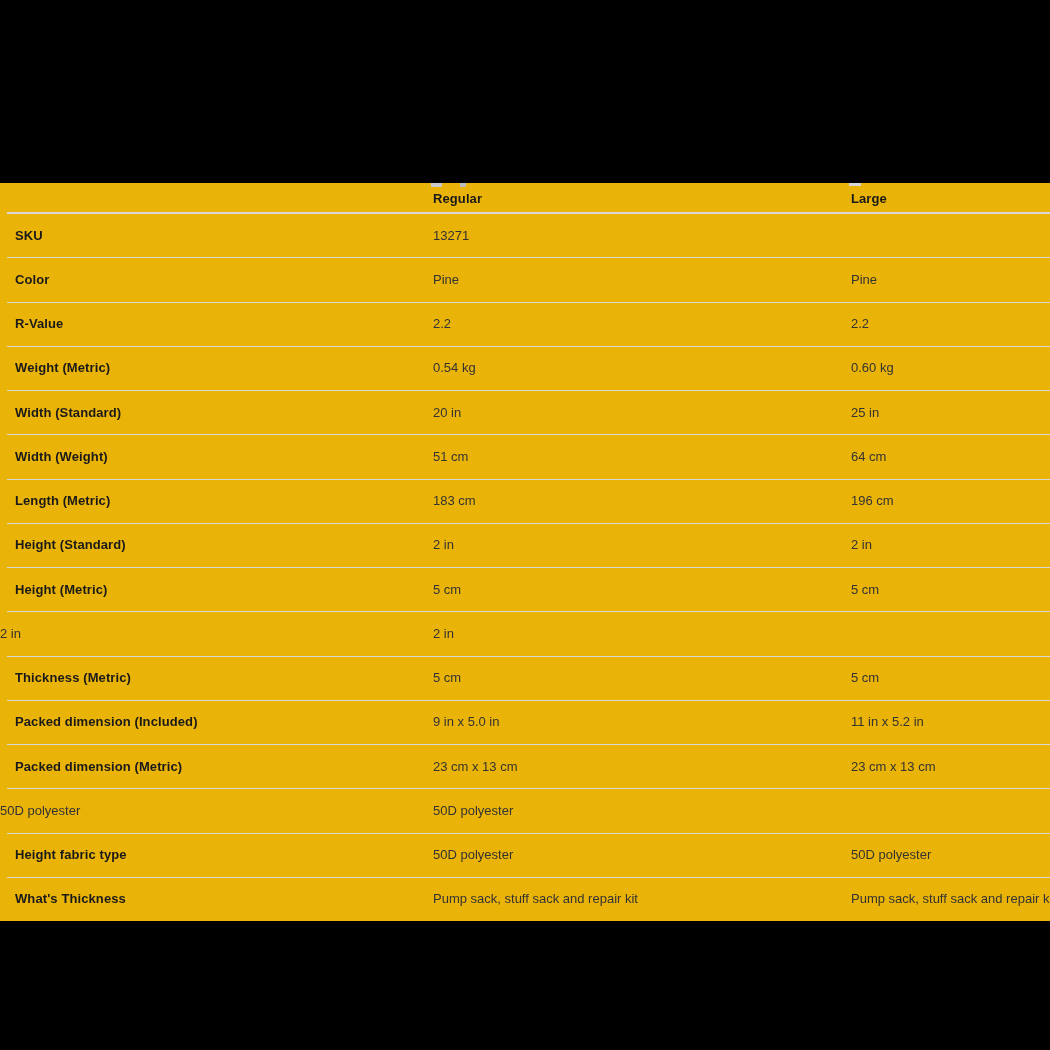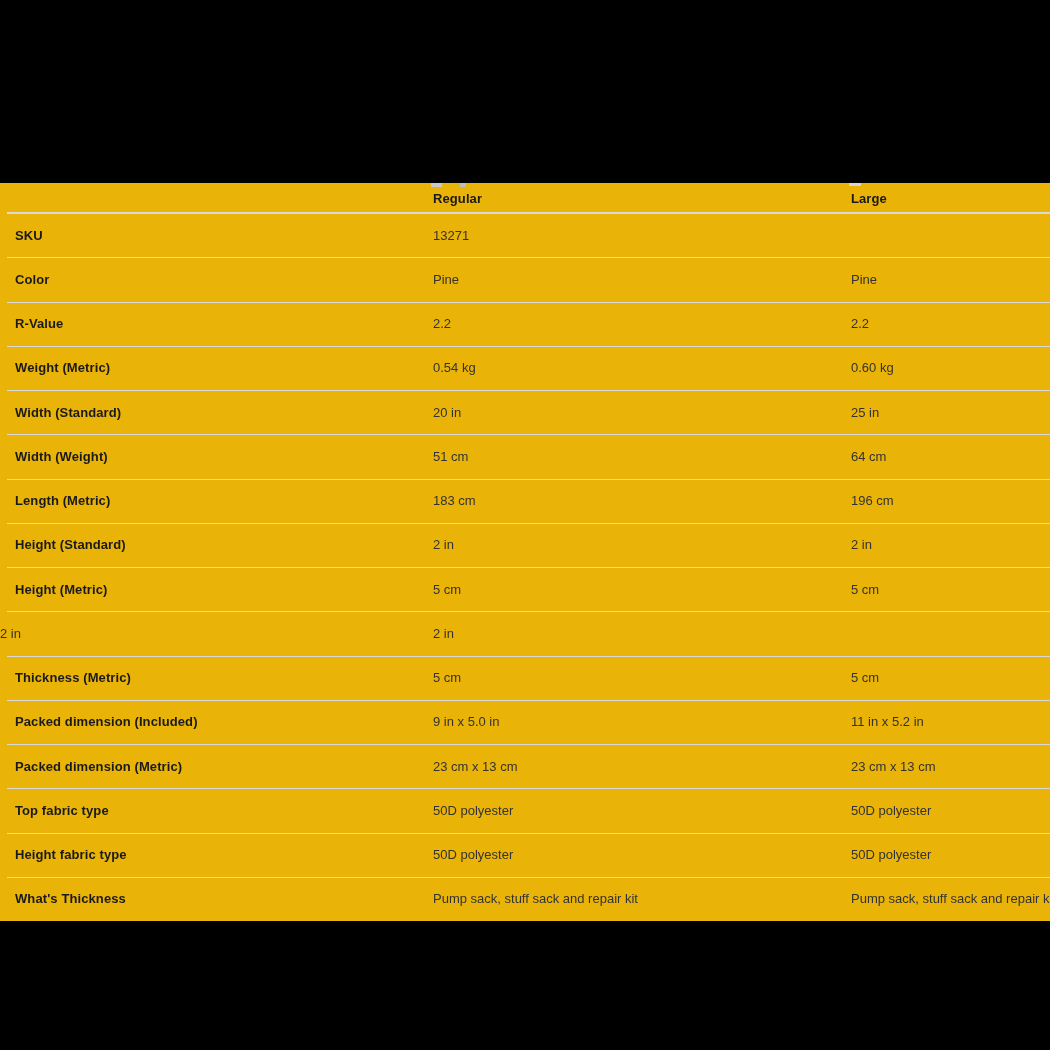--- a/index.html
+++ b/index.html
@@ -167,21 +167,20 @@
         <div class="cell">11 in x 5.2 in</div>
         <div class="divider top"></div>
       </div>
       <div class="grid-row">
         <div class="cell label">Packed dimension (Metric)</div>
         <div class="cell">23 cm x 13 cm</div>
         <div class="cell">23 cm x 13 cm</div>
         <div class="divider top"></div>
       </div>
       <div class="grid-row">
-        <div class="cell label">Top fabric type</div>
         <div class="cell">50D polyester</div>
         <div class="cell">50D polyester</div>
         <div class="divider top"></div>
       </div>
       <div class="grid-row">
         <div class="cell label">Height fabric type</div>
         <div class="cell">50D polyester</div>
         <div class="cell">50D polyester</div>
         <div class="divider top"></div>
       </div>

